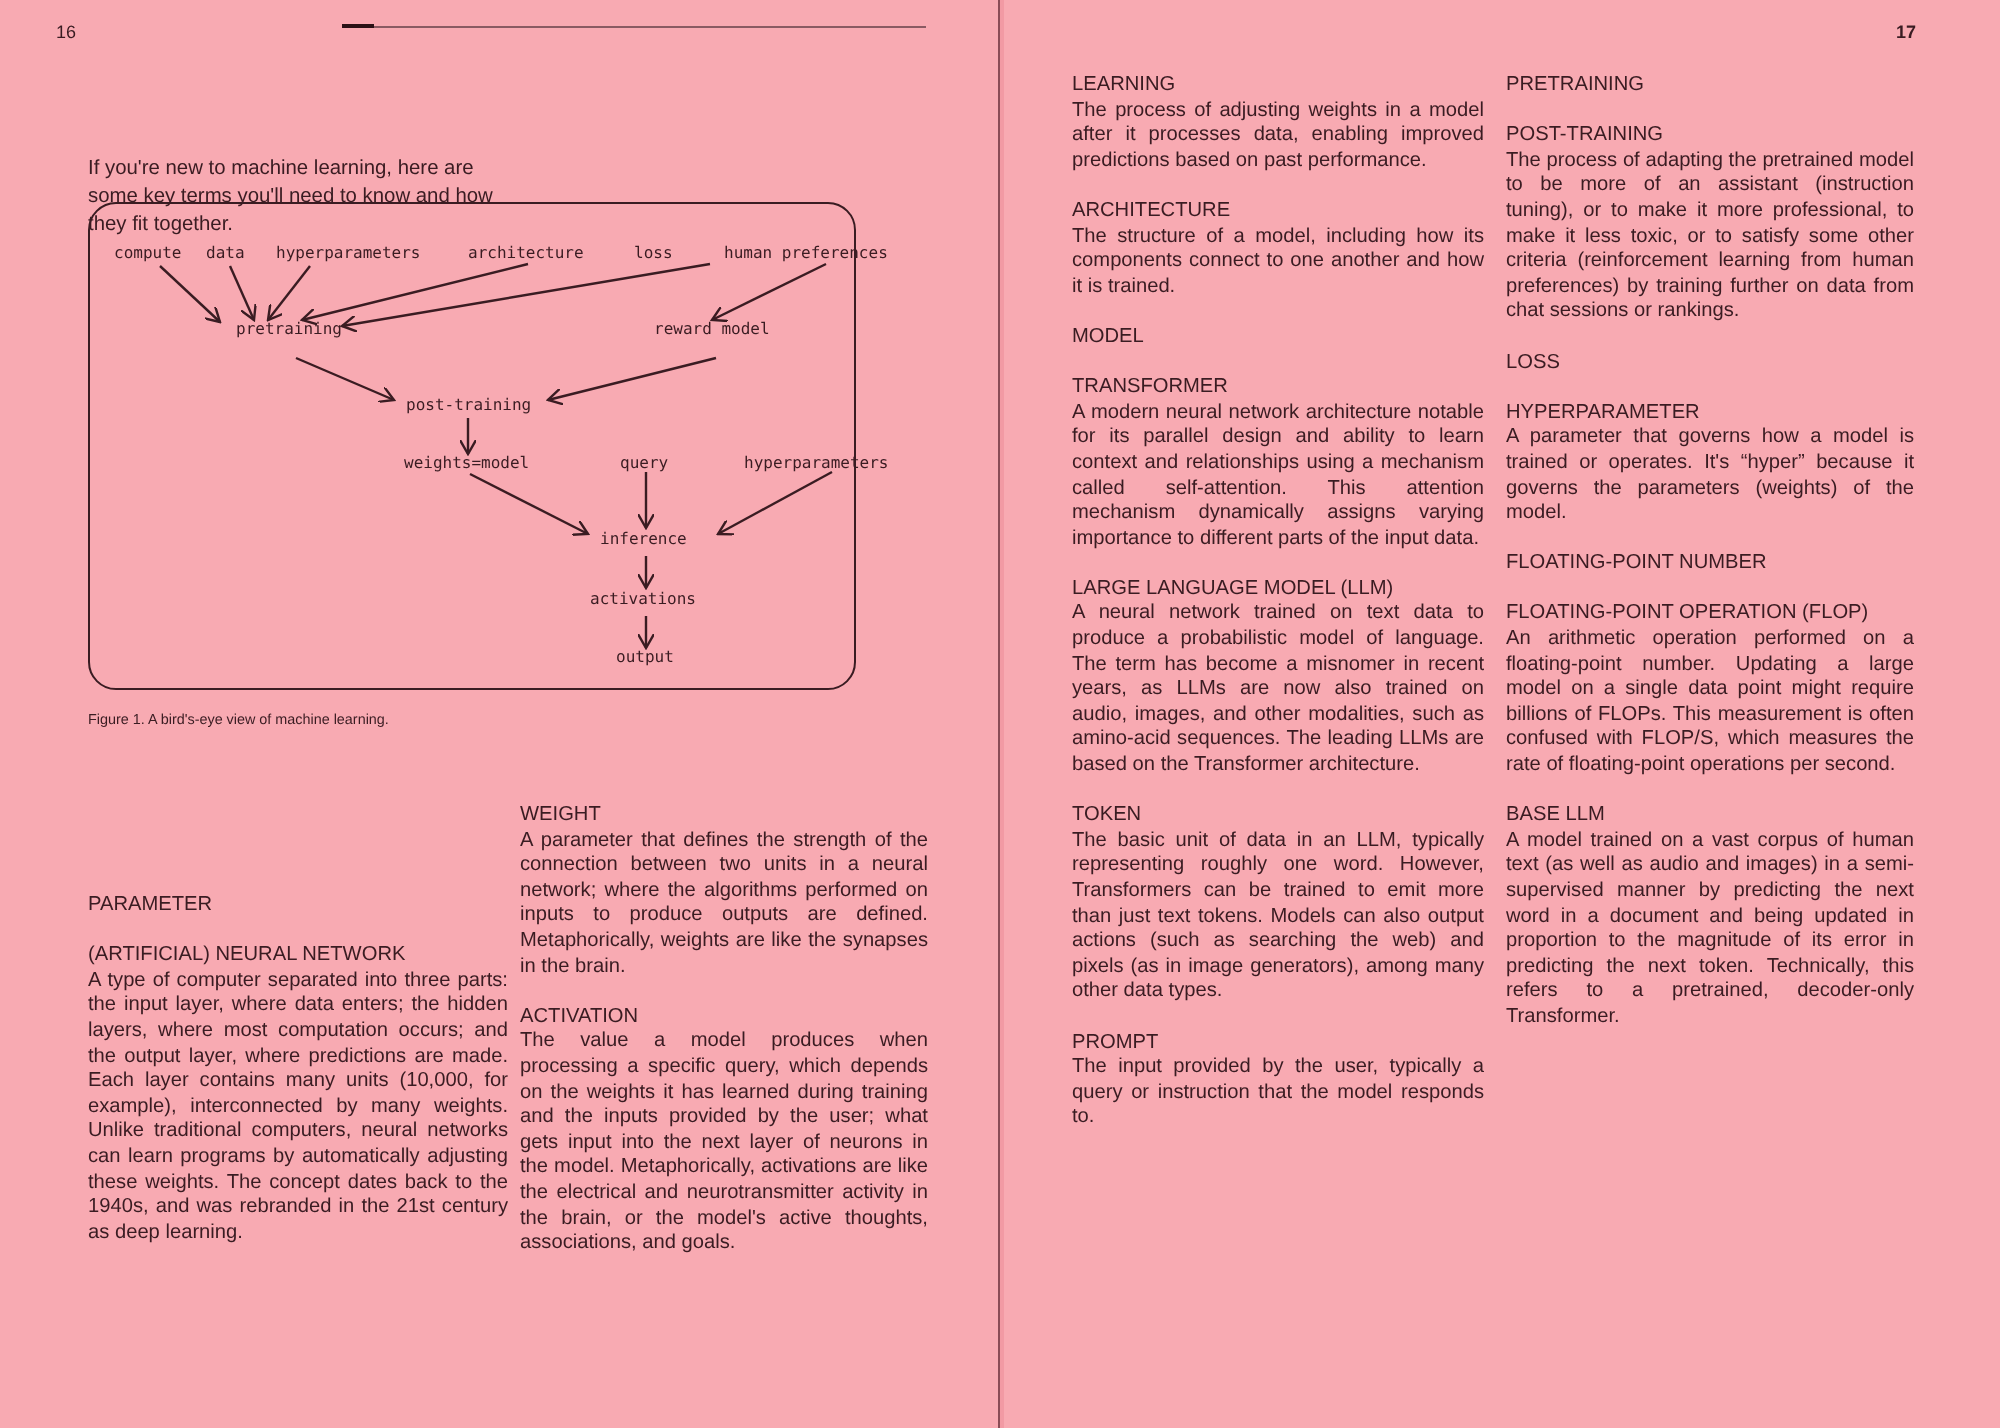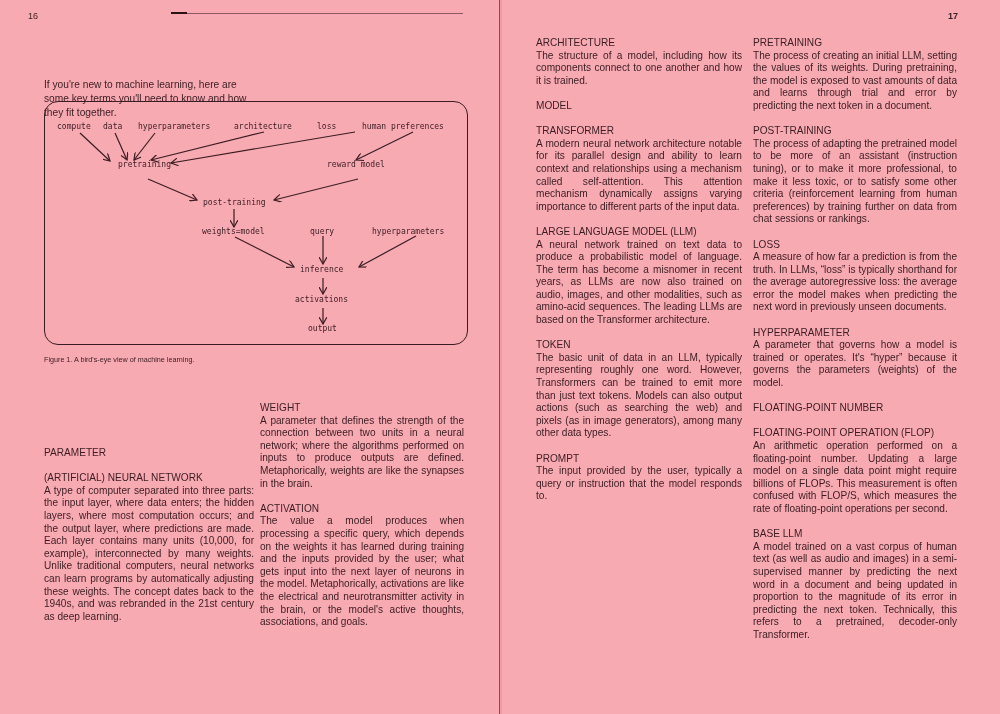--- a/index.html
+++ b/index.html
@@ -8,21 +8,21 @@
     background:#f8aab2;
     color:#3a1c22;
     font-family:"Liberation Sans", sans-serif;
   }
   .spine { position:absolute; left:499px; top:0; width:1px; height:714px; background:#8a4c56; }
   .spine-shadow { position:absolute; left:500px; top:0; width:2px; height:714px; background:#f29aa4; }
   .page-num { position:absolute; top:11px; font-size:9px; color:#3a1c22; }
   .progress-track { position:absolute; left:171px; top:13px; width:292px; height:1px; background:#8a5a62; }
   .progress-fill { position:absolute; left:171px; top:12px; width:16px; height:2px; background:#2b1116; }
   .intro { position:absolute; left:44px; top:37px; width:220px; font-size:10.2px; line-height:14px;margin-top:41px; }
-  .diagram { position:absolute; left:44px; top:101px; width:424px; height:244px; border:1.5px solid #3a1c22; border-radius:14px; box-sizing:border-box; }
+  .diagram { position:absolute; left:44px; top:101px; width:384px; height:244px; border:1.5px solid #3a1c22; border-radius:14px; box-sizing:border-box; }
   .diagram svg { position:absolute; left:0; top:0; }
   .dnode { font-family:"DejaVu Sans Mono", monospace; font-size:8px; fill:#3a1c22; }
   .caption { position:absolute; left:44px; top:355px; font-size:7.2px; }
   .caption b { font-weight:normal; }
   .col { position:absolute; width:210px; font-size:10.1px; line-height:12.6px; }
   .entry { margin-bottom:12.6px; }
   .term { text-transform:uppercase; display:block; }
   .def { display:block; text-align:justify; }
 </style>
 </head>
@@ -101,20 +101,24 @@
     <span class="def">A parameter that defines the strength of the connection between two units in a neural network; where the algorithms performed on inputs to produce outputs are defined. Metaphorically, weights are like the synapses in the brain.</span>
   </div>
   <div class="entry">
     <span class="term">Activation</span>
     <span class="def">The value a model produces when processing a specific query, which depends on the weights it has learned during training and the inputs provided by the user; what gets input into the next layer of neurons in the model. Metaphorically, activations are like the electrical and neurotransmitter activity in the brain, or the model's active thoughts, associations, and goals.</span>
   </div>
 </div>
 
 <div class="col" style="left:536px; top:37px; width:206px;">
   <div class="entry">
+    <span class="term">Learning</span>
+    <span class="def">The process of adjusting weights in a model after it processes data, enabling improved predictions based on past performance.</span>
+  </div>
+  <div class="entry">
     <span class="term">Architecture</span>
     <span class="def">The structure of a model, including how its components connect to one another and how it is trained.</span>
   </div>
   <div class="entry">
     <span class="term">Model</span>
   </div>
   <div class="entry">
     <span class="term">Transformer</span>
     <span class="def">A modern neural network architecture notable for its parallel design and ability to learn context and relationships using a mechanism called self-attention. This attention mechanism dynamically assigns varying importance to different parts of the input data.</span>
   </div>
@@ -128,29 +132,27 @@
   </div>
   <div class="entry">
     <span class="term">Prompt</span>
     <span class="def">The input provided by the user, typically a query or instruction that the model responds to.</span>
   </div>
 </div>
 
 <div class="col" style="left:753px; top:37px; width:204px;">
   <div class="entry">
     <span class="term">Pretraining</span>
-    <span class="def">The process of creating an initial LLM, setting the values of its weights. During pretraining, the model is exposed to vast amounts of data and learns through trial and error by predicting the next token in a document.</span>
   </div>
   <div class="entry">
     <span class="term">Post-Training</span>
     <span class="def">The process of adapting the pretrained model to be more of an assistant (instruction tuning), or to make it more professional, to make it less toxic, or to satisfy some other criteria (reinforcement learning from human preferences) by training further on data from chat sessions or rankings.</span>
   </div>
   <div class="entry">
     <span class="term">Loss</span>
-    <span class="def">A measure of how far a prediction is from the truth. In LLMs, “loss” is typically shorthand for the average autoregressive loss: the average error the model makes when predicting the next word in previously unseen documents.</span>
   </div>
   <div class="entry">
     <span class="term">Hyperparameter</span>
     <span class="def">A parameter that governs how a model is trained or operates. It's “hyper” because it governs the parameters (weights) of the model.</span>
   </div>
   <div class="entry">
     <span class="term">Floating-Point Number</span>
   </div>
   <div class="entry">
     <span class="term">Floating-Point Operation (FLOP)</span>

